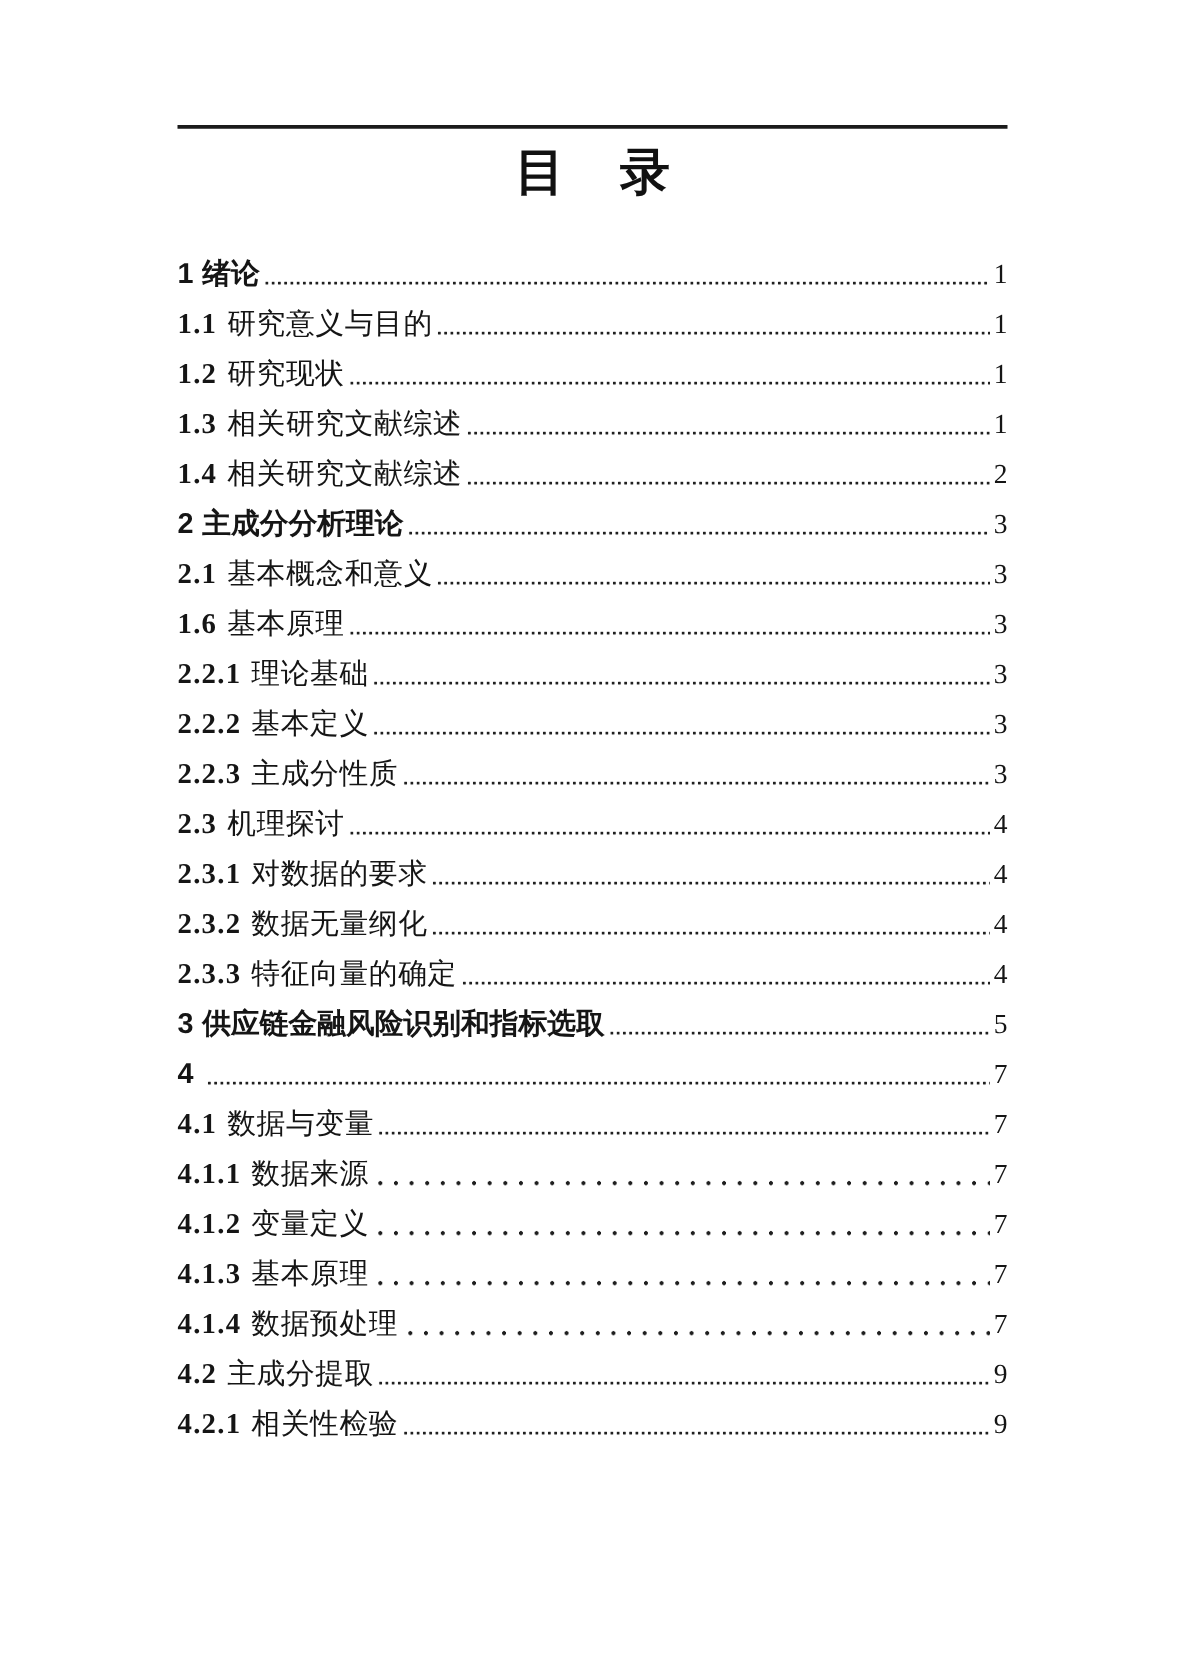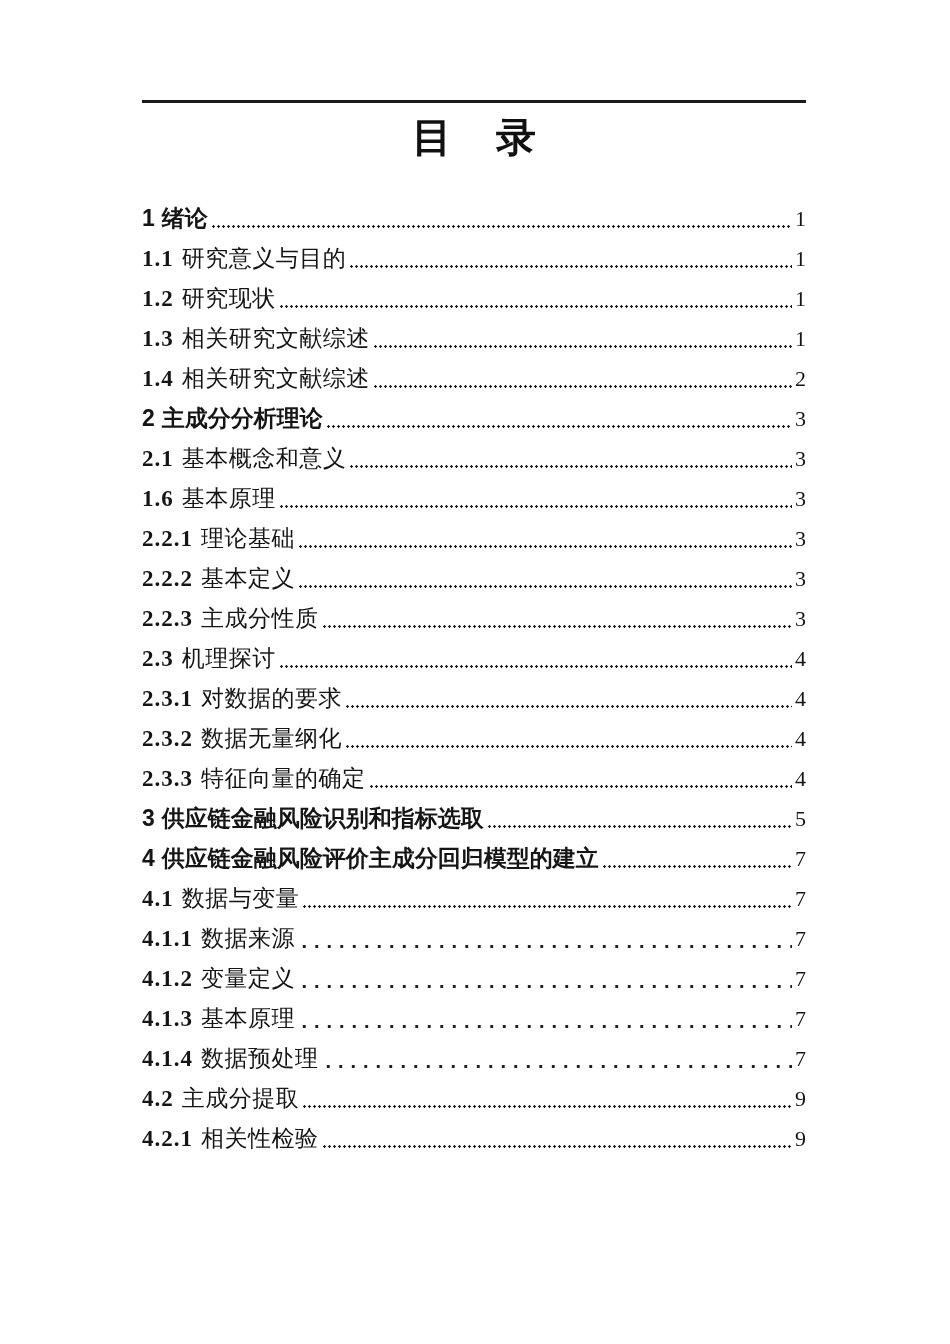--- a/index.html
+++ b/index.html
@@ -208,21 +208,20 @@
     <span class="pg">4</span>
   </div>
       <div class="row lv1 dense">
     <span class="num">3</span>
     <span class="txt">供应链金融风险识别和指标选取</span>
     <span class="leader"></span>
     <span class="pg">5</span>
   </div>
       <div class="row lv1 dense">
     <span class="num">4</span>
-    <span class="txt">供应链金融风险评价主成分回归模型的建立</span>
     <span class="leader"></span>
     <span class="pg">7</span>
   </div>
       <div class="row lv2 dense">
     <span class="num">4.1</span>
     <span class="txt">数据与变量</span>
     <span class="leader"></span>
     <span class="pg">7</span>
   </div>
       <div class="row lv3 spaced">

